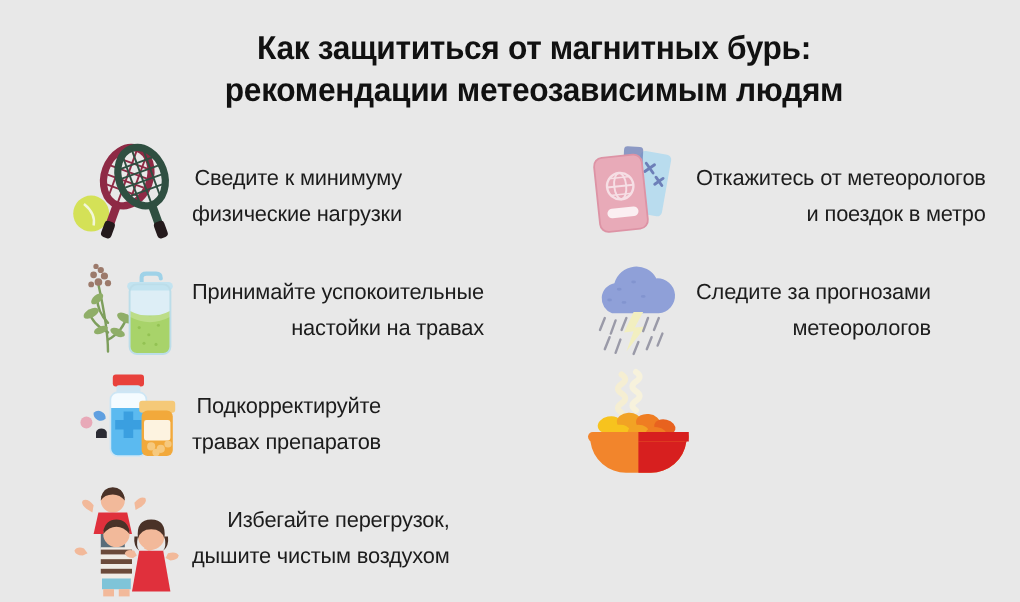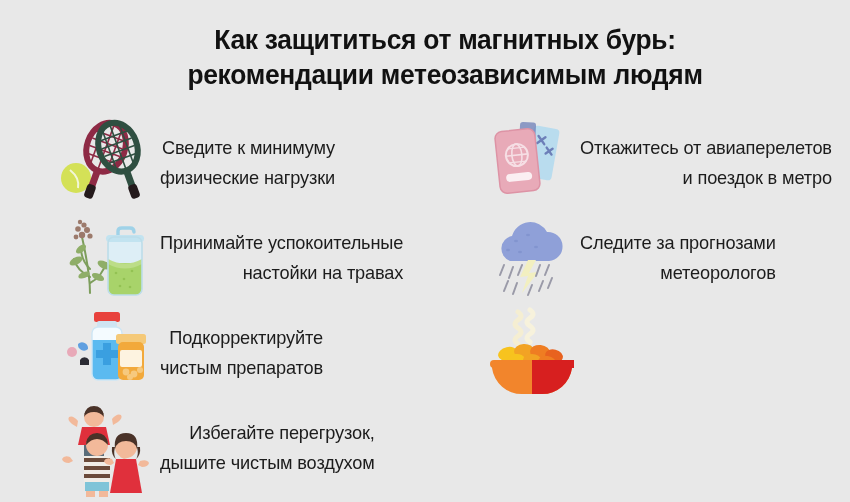--- a/index.html
+++ b/index.html
@@ -151,21 +151,21 @@
             <rect x="14" y="10" width="40" height="62" rx="7" fill="none" stroke="#dd93a5" stroke-width="1.5"></rect>
             <circle cx="34" cy="35" r="11" fill="none" stroke="#f6dfe5" stroke-width="2"></circle>
             <ellipse cx="34" cy="35" rx="5" ry="11" fill="none" stroke="#f6dfe5" stroke-width="1.6"></ellipse>
             <line x1="23" y1="35" x2="45" y2="35" stroke="#f6dfe5" stroke-width="1.6"></line>
             <line x1="25" y1="28" x2="43" y2="28" stroke="#f6dfe5" stroke-width="1.3"></line>
             <line x1="25" y1="42" x2="43" y2="42" stroke="#f6dfe5" stroke-width="1.3"></line>
             <rect x="21" y="53" width="26" height="8" rx="4" fill="#fbeff2"></rect>
           </g>
         </svg>
       </div>
-      <div class="tip-text">Откажитесь от авиаперелетов
+      <div class="tip-text">Откажитесь от метеорологов
 и поездок в метро</div>
     </div>
 
     <div class="tip col-right">
       <div class="tip-icon">
         <svg viewBox="0 0 96 90">
           <g stroke="#7d9e5c" stroke-width="2" fill="none" stroke-linecap="round">
             <path d="M26 78 C26 60 22 40 18 22"></path>
             <path d="M26 62 C18 58 12 52 10 44"></path>
             <path d="M26 68 C34 64 40 56 42 48"></path>
@@ -254,21 +254,21 @@
           <rect x="56" y="40" width="22" height="17" rx="2" fill="#fdf3e0"></rect>
           <g fill="#f6c97e">
             <circle cx="62" cy="62" r="3.4"></circle>
               <circle cx="70" cy="64" r="3.4"></circle>
             <circle cx="76" cy="60" r="3"></circle>
               <circle cx="66" cy="67" r="3"></circle>
           </g>
         </svg>
       </div>
       <div class="tip-text">Подкорректируйте
-чистым препаратов</div>
+травах препаратов</div>
     </div>
 
 
     <div class="tip col-left">
       <div class="tip-icon">
         <svg viewBox="0 0 96 90">
           <g fill="#f5eed2">
             <path d="M34 2 q6 4 0 8 q-6 4 0 8 q6 4 0 8 q-6 4 0 8" stroke="#f5eed2" stroke-width="5" fill="none" stroke-linecap="round"></path>
             <path d="M46 0 q6 4 0 8 q-6 4 0 8 q6 4 0 8 q-6 4 0 8" stroke="#f7f2dc" stroke-width="5" fill="none" stroke-linecap="round"></path>
           </g>

